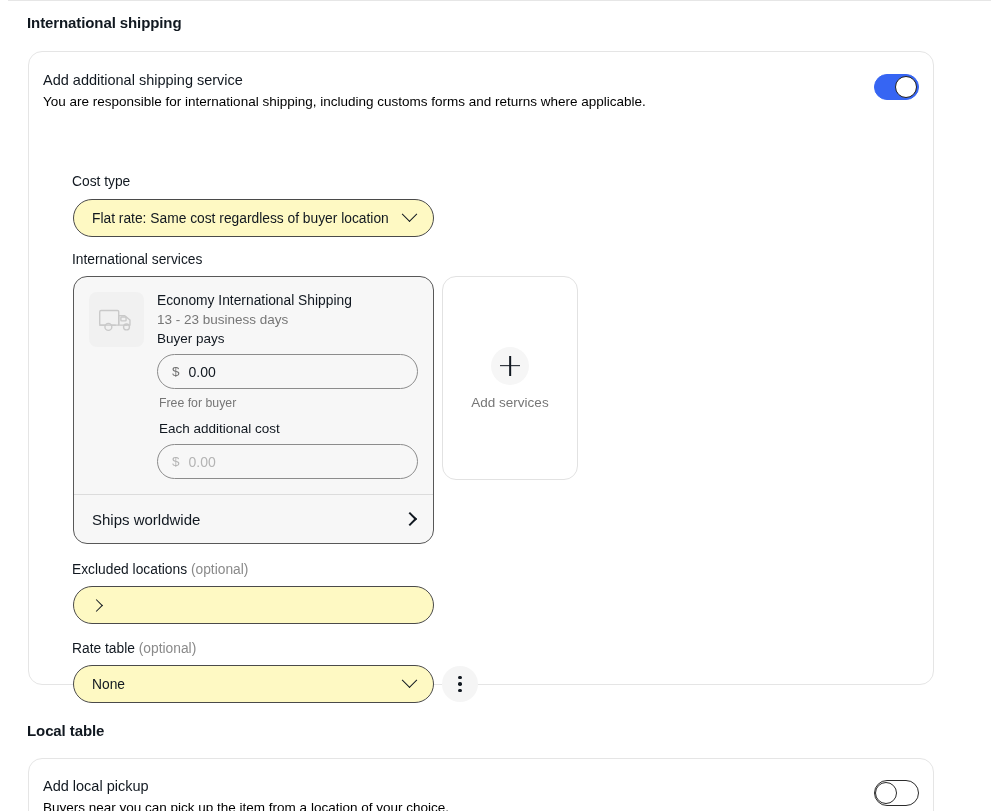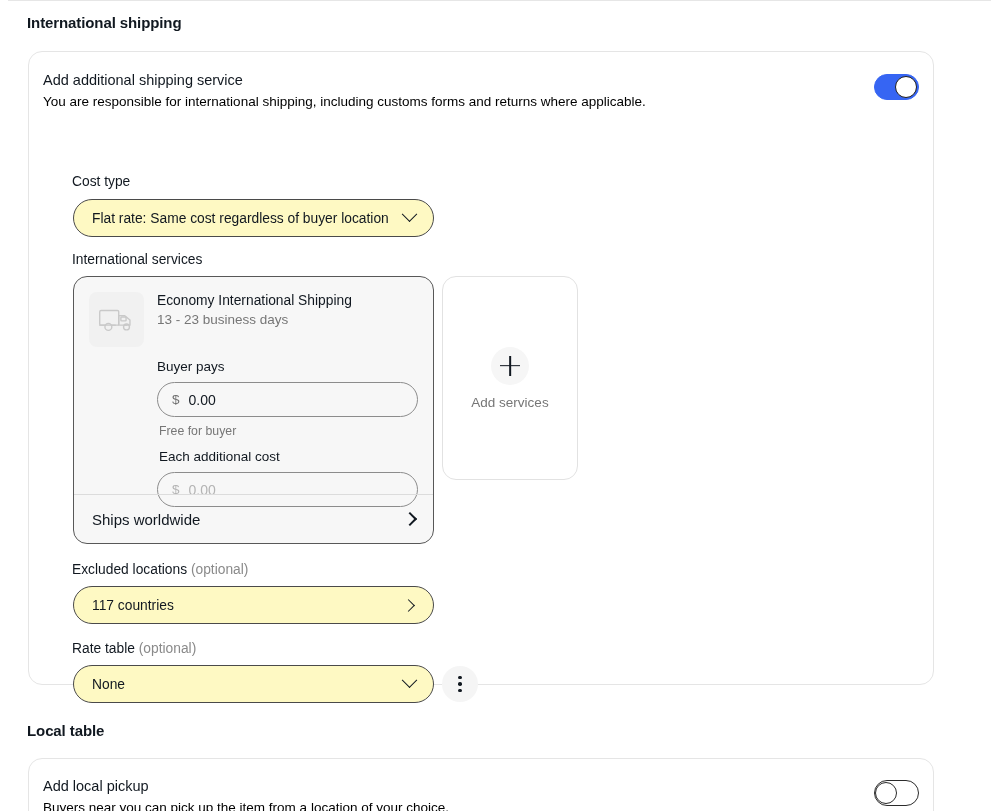--- a/index.html
+++ b/index.html
@@ -237,21 +237,20 @@
   .svc-eta {
     font-size: 13.5px;
     color: #767676;
     line-height: 19px;
   }
   .svc-buyerpays {
     font-size: 13.5px;
     color: #111820;
     line-height: 19px;
     margin-bottom: 6px;
-    margin-top: 28px;
   }
 
   .money-input {
     width: 261px;
     height: 35px;
     background: transparent;
     border: 1px solid #8c8c8c;
     border-radius: 18px;
     display: flex;
     align-items: center;
@@ -433,21 +432,20 @@
       <div class="plus-circle"></div>
       <div class="add-services-label">Add services</div>
     </div>
 
     <div class="field-label lbl-excluded">
       <span>Excluded locations</span>
       <span class="optional">(optional)</span>
     </div>
 
     <div class="control ctl-excluded">
-      <span class="ctl-text">117 countries</span>
       <span class="chev-right"></span>
     </div>
 
     <div class="field-label lbl-ratetable">
       <span>Rate table</span>
       <span class="optional">(optional)</span>
     </div>
 
     <div class="control ctl-ratetable">
       <span class="ctl-text">None</span>

